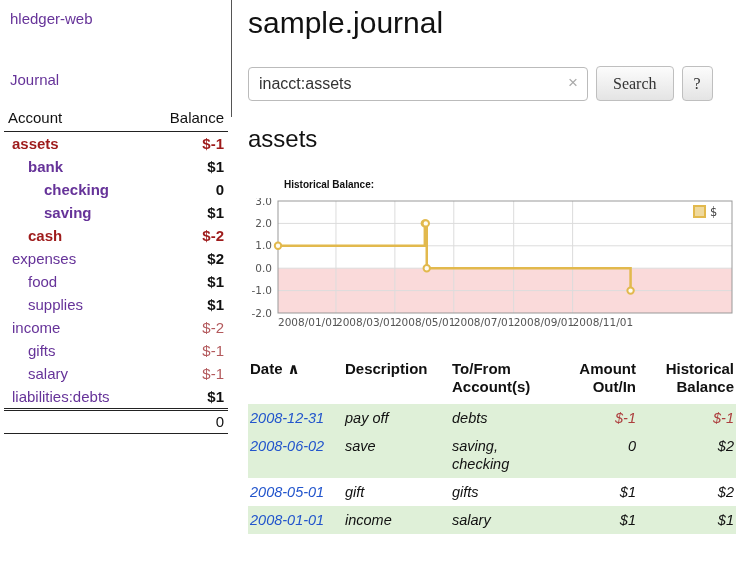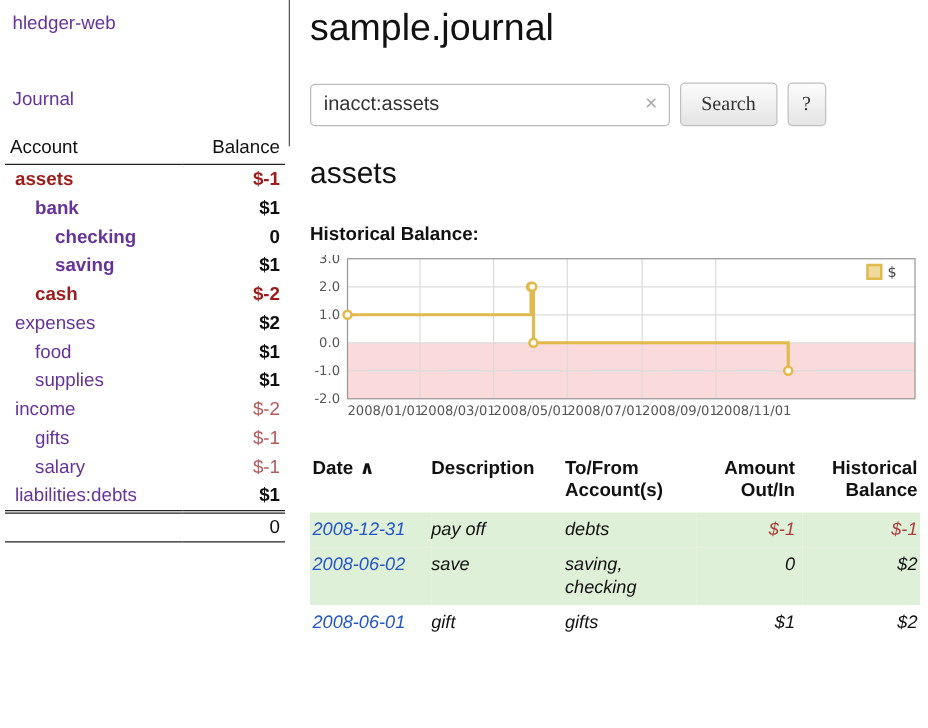--- a/index.html
+++ b/index.html
@@ -28,34 +28,34 @@
   .indent-1 { padding-left: 8px !important; }
   .indent-2 { padding-left: 24px !important; }
   .indent-3 { padding-left: 40px !important; }
   tr.total-row td { border-top: 3px double #222; border-bottom: 1px solid #222; padding: 2px 2px 3px; }
   .divider { position: absolute; left: 231px; top: 0; width: 1px; height: 117px; background: #555; }
 
   
   .main { position: absolute; left: 248px; top: 0; width: 492px; }
   h1.page-title { margin: 6px 0 0; font-size: 30px; font-weight: 400; color: #111; }
   .search-row { display: flex; align-items: center; margin-top: 26px; }
-  .search-box { position: relative; width: 288px; }
+  .search-box { position: relative; width: 340px; }
   .search-box input {
     width: 100%; height: 34px; border: 1px solid #bbb; border-radius: 4px;
     padding: 0 28px 0 10px; font-size: 16px; font-family: inherit; color: #333; background: #fff;
   }
   .search-box .clear { position: absolute; right: 10px; top: 6px; color: #aaa; font-size: 17px; cursor: pointer; }
   .btn {
     margin-left: 8px; height: 35px; padding: 0 16px; font-size: 16px; font-family: Liberation Serif, serif;
     color: #333; background: linear-gradient(#fcfcfc, #e4e4e4);
     border: 1px solid #bfbfbf; border-radius: 4px; cursor: pointer;
   }
   .btn-help { padding: 0 11px; }
   h2.account-heading { margin: 24px 0 0; font-size: 24px; font-weight: 400; }
-  .chart-label { margin-top: 26px; font-size: 15px; font-weight: 700; }
+  .chart-label { margin-top: 26px; font-size: 10px; font-weight: 700; margin-left: 36px; }
   svg.chart { display: block; margin-top: 8px; }
   svg text { font-family: "DejaVu Sans", sans-serif; }
 
   
   table.register { border-collapse: collapse; table-layout: fixed; width: 488px; margin-top: 20px; font-size: 14.5px; }
   table.register col.w-date { width: 97px; }
   table.register col.w-desc { width: 107px; }
   table.register col.w-acct { width: 105px; }
   table.register col.w-amount { width: 85px; }
   table.register col.w-balance { width: 94px; }
@@ -234,23 +234,30 @@
             <td class="c-balance reg-neg">$-1</td>
           </tr>
           <tr class="shaded">
             <td class="c-date"><a class="date-link">2008-06-02</a></td>
             <td class="c-desc">save</td>
             <td class="c-acct">saving, checking</td>
             <td class="c-amount">0</td>
             <td class="c-balance">$2</td>
           </tr>
           <tr>
-            <td class="c-date"><a class="date-link">2008-06-01</a></td>
+            <td class="c-date"><a class="date-link">2008-05-01</a></td>
             <td class="c-desc">gift</td>
             <td class="c-acct">gifts</td>
             <td class="c-amount">$1</td>
             <td class="c-balance">$2</td>
           </tr>
+          <tr class="shaded">
+            <td class="c-date"><a class="date-link">2008-01-01</a></td>
+            <td class="c-desc">income</td>
+            <td class="c-acct">salary</td>
+            <td class="c-amount">$1</td>
+            <td class="c-balance">$1</td>
+          </tr>
         </tbody>
     </table>
   </main>
 
 </div>
 
 </body></html>

